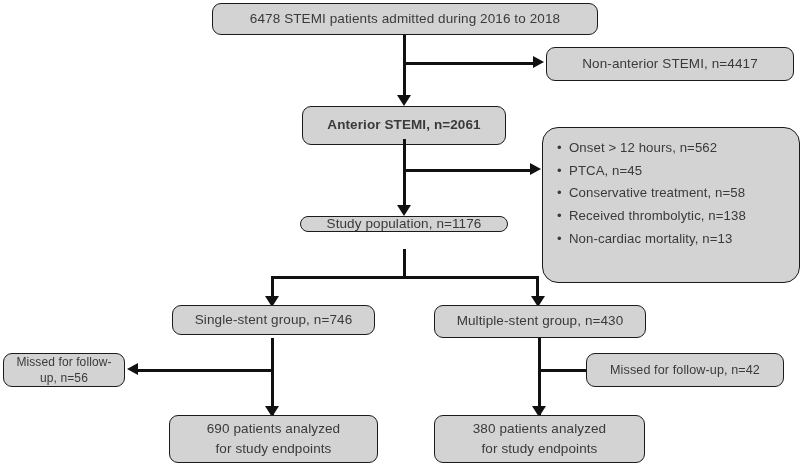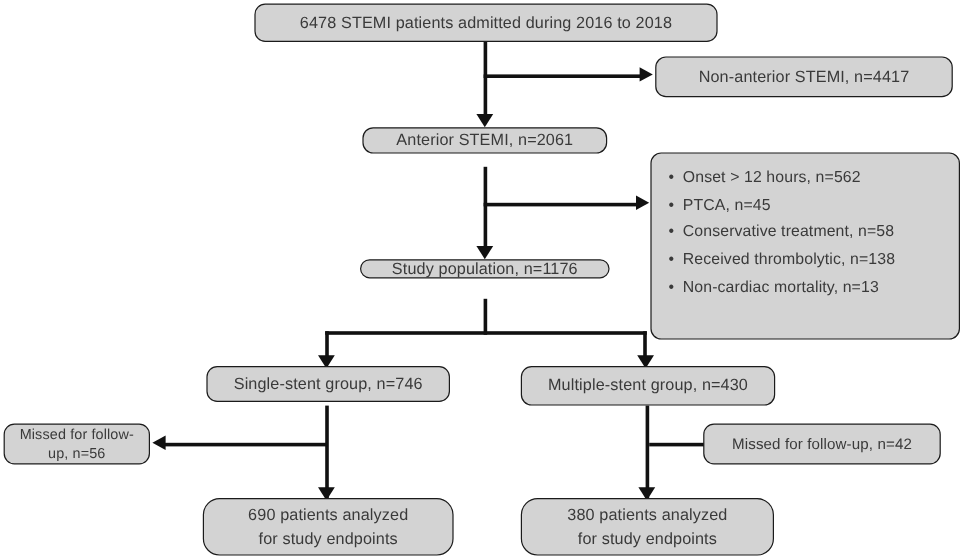--- a/index.html
+++ b/index.html
@@ -30,21 +30,20 @@
     display: flex;
     align-items: center;
     justify-content: center;
     text-align: center;
     padding: 3px 10px;
     letter-spacing: 0.1px;
   }
   .box.two-line {
     flex-direction: column;
     line-height: 1.45;
-    border-radius: 14px;
   }
   .box.list {
     display: block;
     text-align: left;
     padding: 9px 12px 9px 14px;
   }
   .box.list .li {
     position: relative;
     padding-left: 12px;
     font-size: 13.2px;
@@ -96,31 +95,31 @@
   <div class="vline" style="left:403px; top:35px; width:2.6px; height:63px;"></div>
   <div class="arrow arrow-down" style="left:397.3px; top:95px;"></div>
 
   <div class="hline" style="left:403px; top:62px; width:132px; height:2.6px;"></div>
   <div class="arrow arrow-right" style="left:533px; top:56.3px;"></div>
 
   <div class="box" style="left:546px; top:47px; width:248px; height:34px;">
     <span>Non-anterior STEMI, n=4417</span>
   </div>
 
-  <div class="box" style="left:302px; top:106px; width:204px; height:22px;">
+  <div class="box" style="left:302px; top:106px; width:204px; height:39px;font-weight:bold;">
     <span>Anterior STEMI, n=2061</span>
   </div>
 
   <div class="vline" style="left:403px; top:139px; width:2.6px; height:69px;"></div>
   <div class="arrow arrow-down" style="left:397.3px; top:205px;"></div>
 
   <div class="hline" style="left:403px; top:169px; width:129px; height:2.6px;"></div>
   <div class="arrow arrow-right" style="left:530px; top:163.3px;"></div>
 
-  <div class="box list" style="left:542px; top:127px; width:258px; height:156px;">
+  <div class="box list" style="left:542px; top:127px; width:258px; height:156px;border-radius:16px;">
     <div class="li">Onset &gt; 12 hours, n=562</div>
     <div class="li">PTCA, n=45</div>
     <div class="li">Conservative treatment, n=58</div>
     <div class="li">Received thrombolytic, n=138</div>
     <div class="li">Non-cardiac mortality, n=13</div>
   </div>
 
   <div class="box" style="left:300px; top:216px; width:208px; height:16px;">
     <span>Study population, n=1176</span>
   </div>

